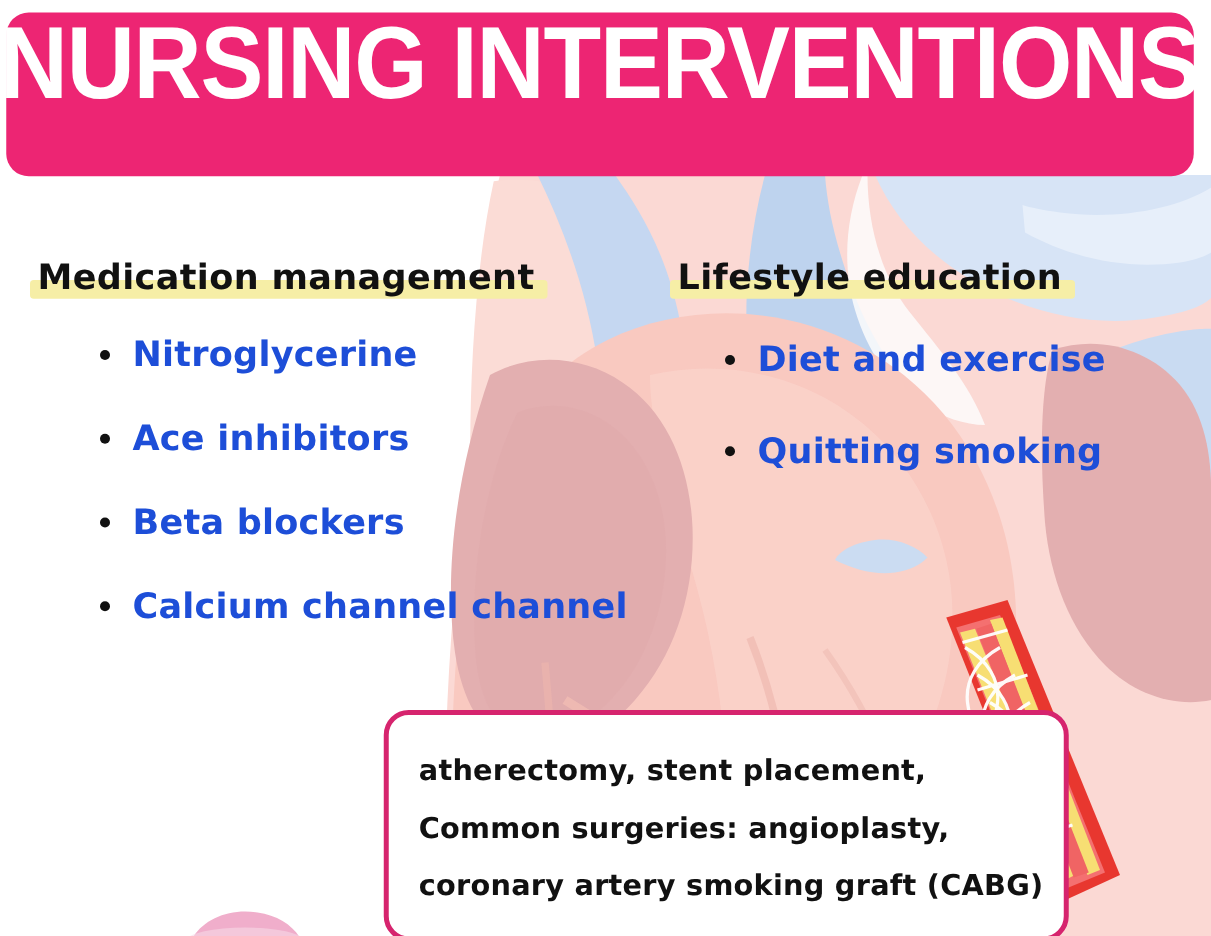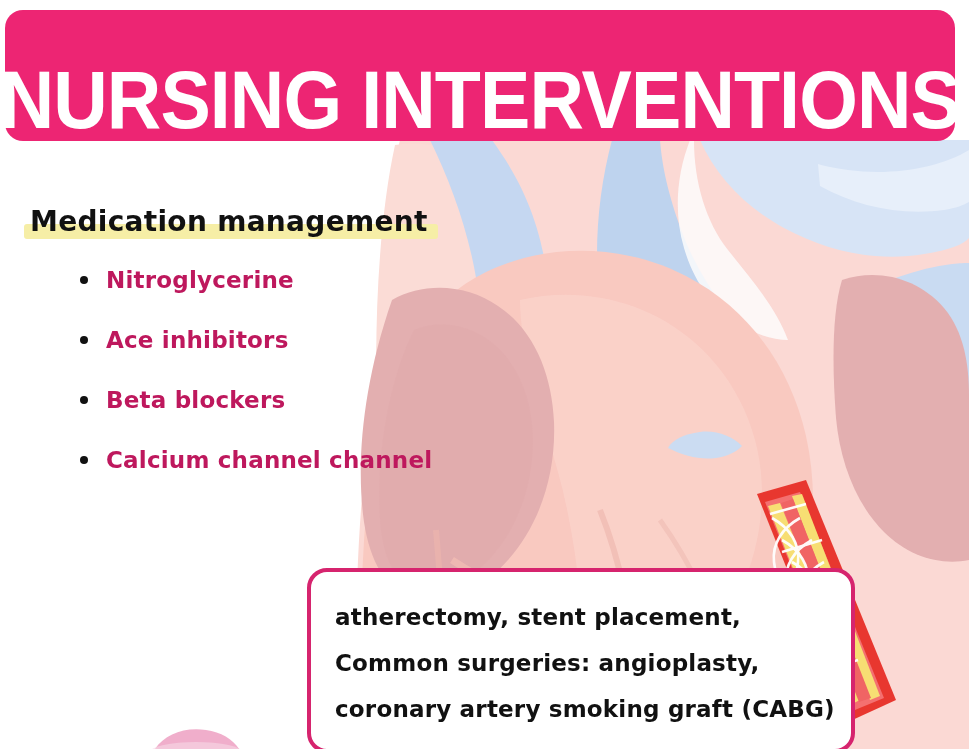--- a/index.html
+++ b/index.html
@@ -29,21 +29,21 @@
   #header-banner {
     position: absolute;
     left: 5px;
     top: 10px;
     width: 950px;
     height: 131px;
     background: #ED2573;
     border-radius: 18px;
     z-index: 5;
     display: flex;
-    align-items: flex-end;
+    align-items: flex-start;
     justify-content: center;
   }
   #header-title {
     color: #ffffff;
     font-family: "Liberation Sans", sans-serif;
     font-weight: bold;
     font-size: 82px;
     line-height: 82px;
     letter-spacing: -1px;
     transform: scaleX(0.92);
@@ -90,23 +90,23 @@
   }
 
   ul.bullets {
     list-style: none;
     margin: 0;
     padding: 0;
   }
   ul.bullets li {
     position: relative;
     font-family: "DejaVu Sans", sans-serif;
-    font-size: 23px;
+    font-size: 28px;
     font-weight: bold;
-    color: #be185d;
+    color: #1d4ed8;
     letter-spacing: 0.2px;
     white-space: nowrap;
     padding-left: 34px;
   }
   ul.bullets li .dot {
     position: absolute;
     left: 8px;
     top: 50%;
     width: 8px;
     height: 8px;
@@ -275,20 +275,36 @@
           <span class="dot"></span>
           <span>Beta blockers</span>
         </li>
         <li>
           <span class="dot"></span>
           <span>Calcium channel channel</span>
         </li>
       </ul>
     </div>
 
+    <div id="col-right" class="column">
+      <div class="section-heading">
+        <span class="hl"></span>
+        <span>Lifestyle education</span>
+      </div>
+      <ul class="bullets">
+        <li>
+          <span class="dot"></span>
+          <span>Diet and exercise</span>
+        </li>
+        <li>
+          <span class="dot"></span>
+          <span>Quitting smoking</span>
+        </li>
+      </ul>
+    </div>
 
   </div>
 
   <div id="callout">
     <div class="line">atherectomy, stent placement,</div>
     <div class="line">Common surgeries: angioplasty,</div>
     <div class="line">coronary artery smoking graft (CABG)</div>
   </div>
 
 </div>

